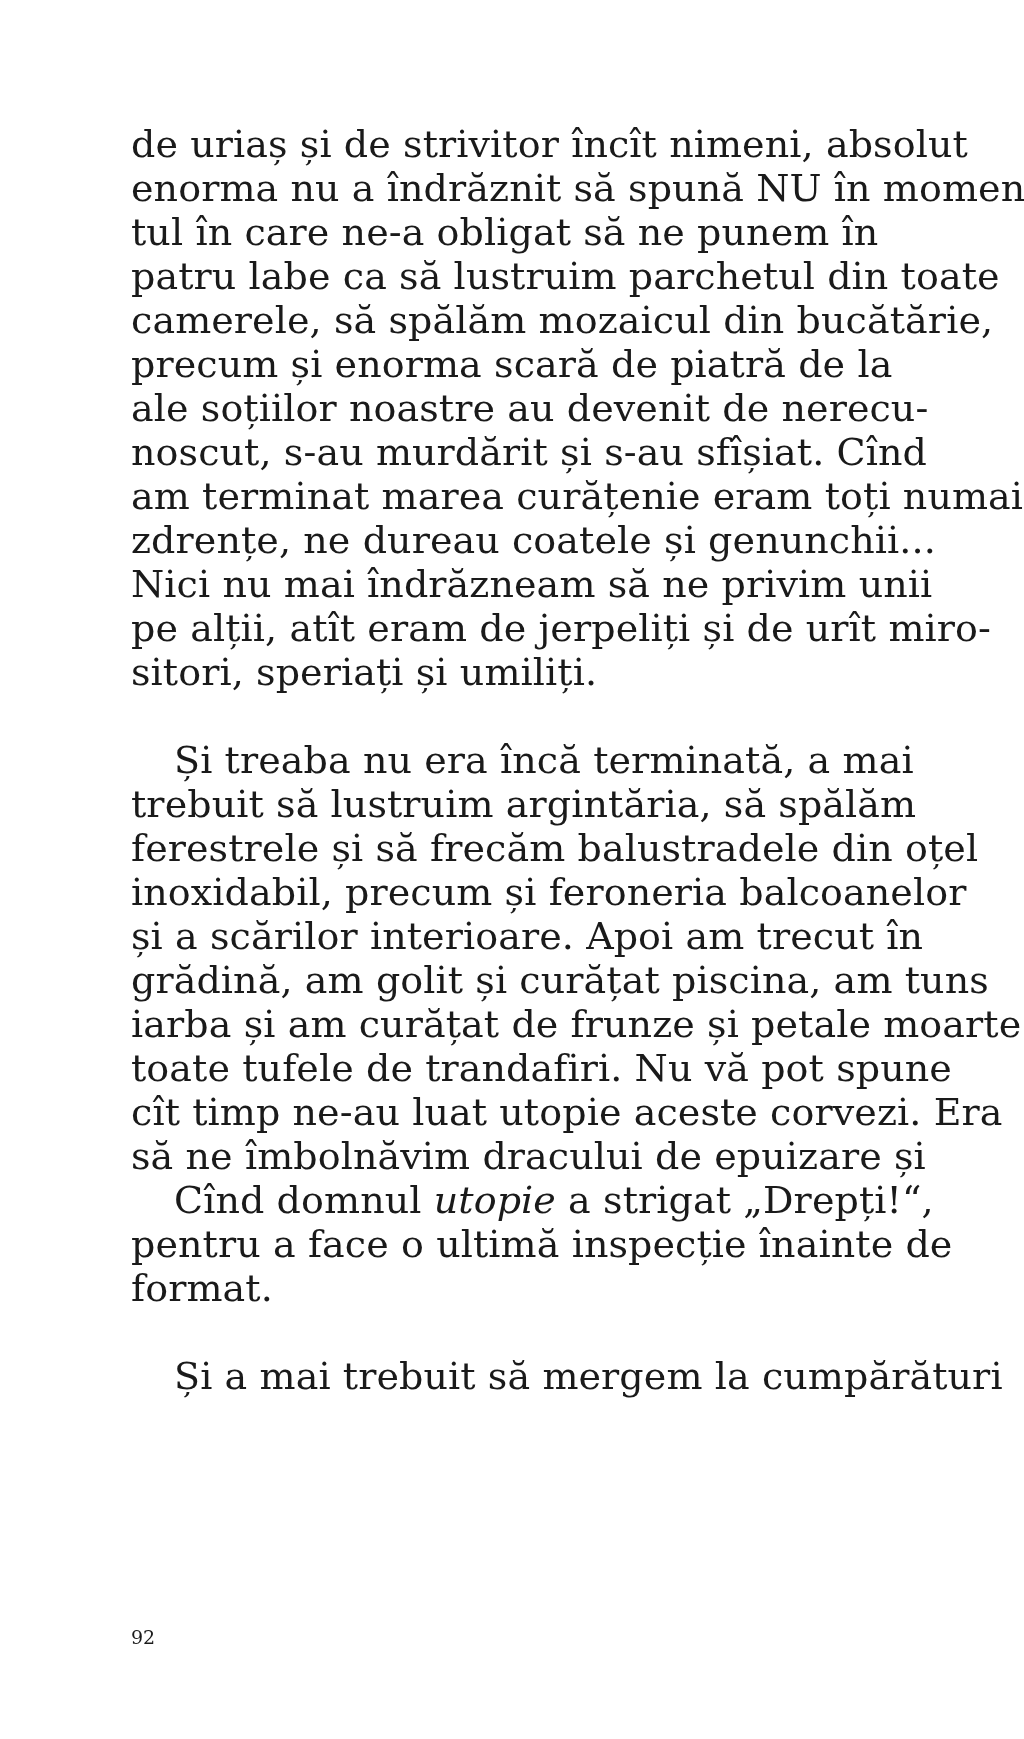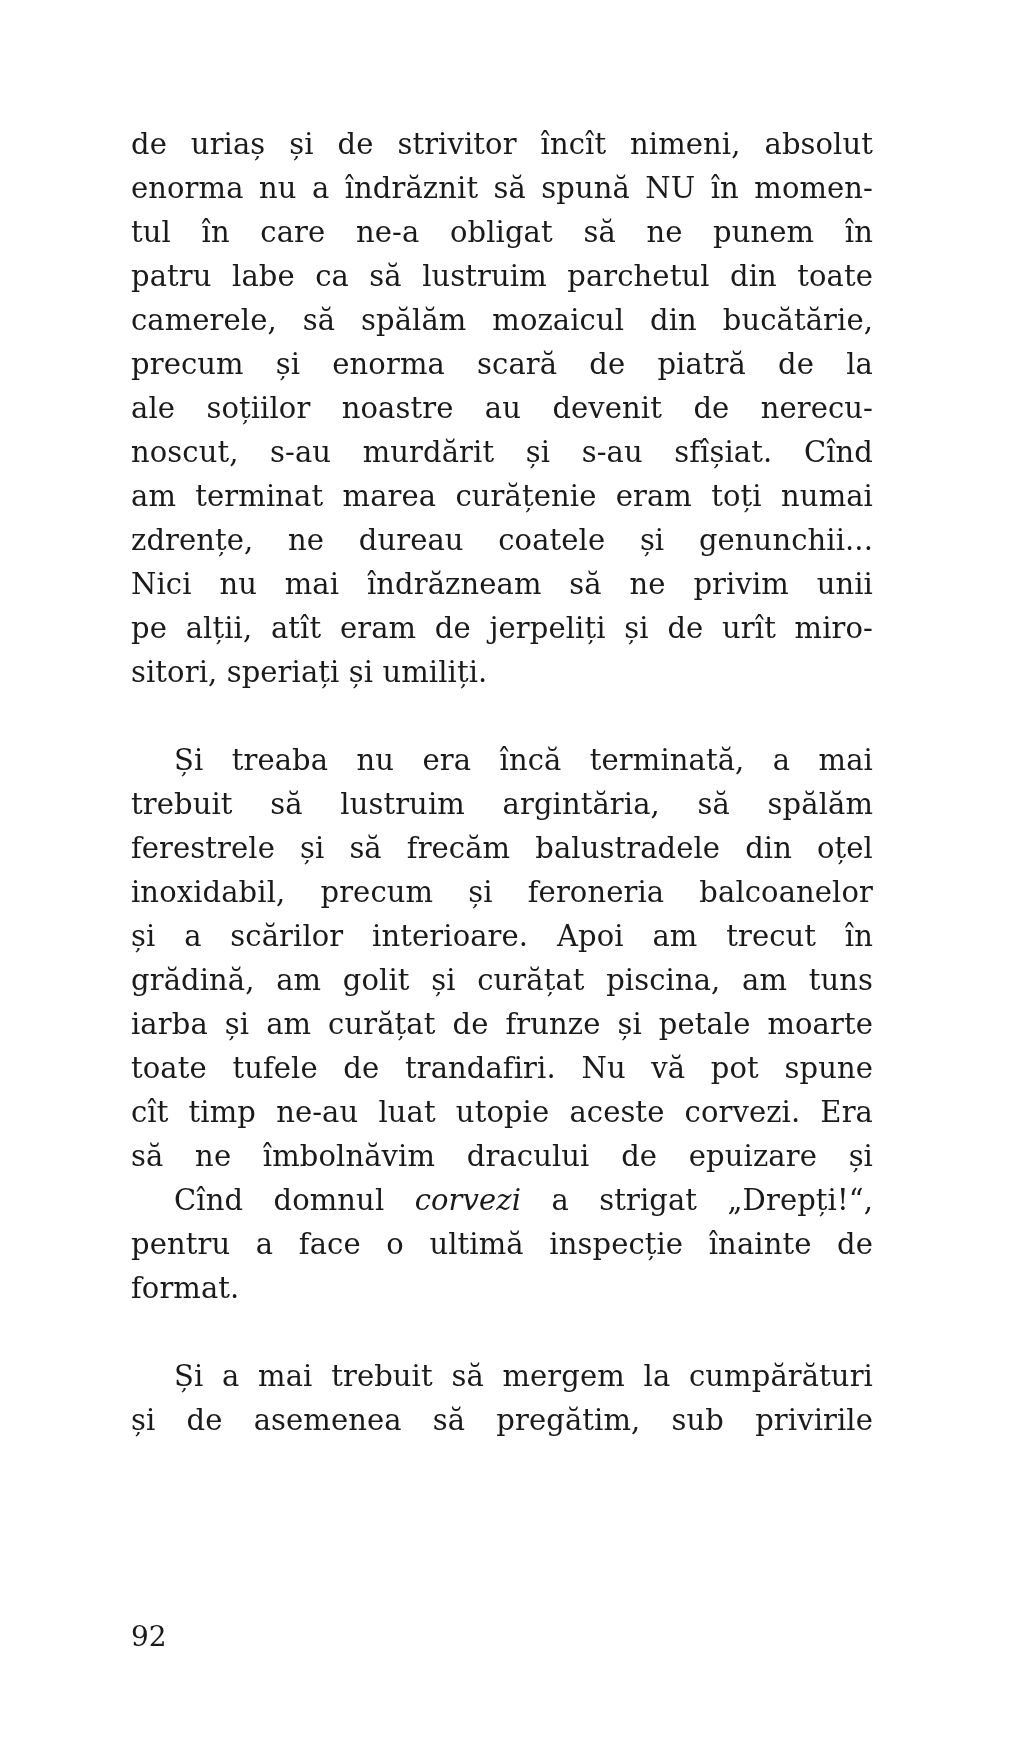--- a/index.html
+++ b/index.html
@@ -18,21 +18,21 @@
     .page {
       position: absolute;
       left: 131px;
       top: 122px;
       width: 742px;
     }
     .line {
       display: block;
       height: 44px;
       line-height: 44px;
-      font-size: 29px;
+      font-size: 38px;
       white-space: nowrap;
       text-align: justify;
       text-align-last: justify;
       letter-spacing: 0.1px;
     }
     .line.last {
       text-align-last: left;
     }
     .line.indent {
       padding-left: 43px;
@@ -40,21 +40,21 @@
     .gap {
       height: 44px;
     }
     em {
       font-style: italic;
     }
     .page-number {
       position: absolute;
       left: 131px;
       top: 1617px;
-      font-size: 28px;
+      font-size: 19px;
       line-height: 40px;
       font-family: "DejaVu Serif", "Liberation Serif", serif;
     }
   </style>
 </head>
 <body>
 
 <div class="page">
 
   <div>
@@ -82,27 +82,26 @@
     <span class="line">inoxidabil, precum și feroneria balcoanelor</span>
     <span class="line">și a scărilor interioare. Apoi am trecut în</span>
     <span class="line">grădină, am golit și curățat piscina, am tuns</span>
     <span class="line">iarba și am curățat de frunze și petale moarte</span>
     <span class="line">toate tufele de trandafiri. Nu vă pot spune</span>
     <span class="line">cît timp ne-au luat utopie aceste corvezi. Era</span>
     <span class="line">să ne îmbolnăvim dracului de epuizare și</span>
   </div>
 
   <div>
-    <span class="line indent"><span>Cînd domnul </span><em>corvezi</em><span> a strigat „Drepți!“,</span></span>
+    <span class="line indent"><span>Cînd domnul </span><em>utopie</em><span> a strigat „Drepți!“,</span></span>
     <span class="line">pentru a face o ultimă inspecție înainte de</span>
     <span class="line last">format.</span>
   </div>
 
   <div class="gap"></div>
 
   <div>
     <span class="line indent">Și a mai trebuit să mergem la cumpărături</span>
-    <span class="line">și de asemenea să pregătim, sub privirile</span>
   </div>
 
 </div>
 
 <div class="page-number">92</div>
 
 </body></html>

